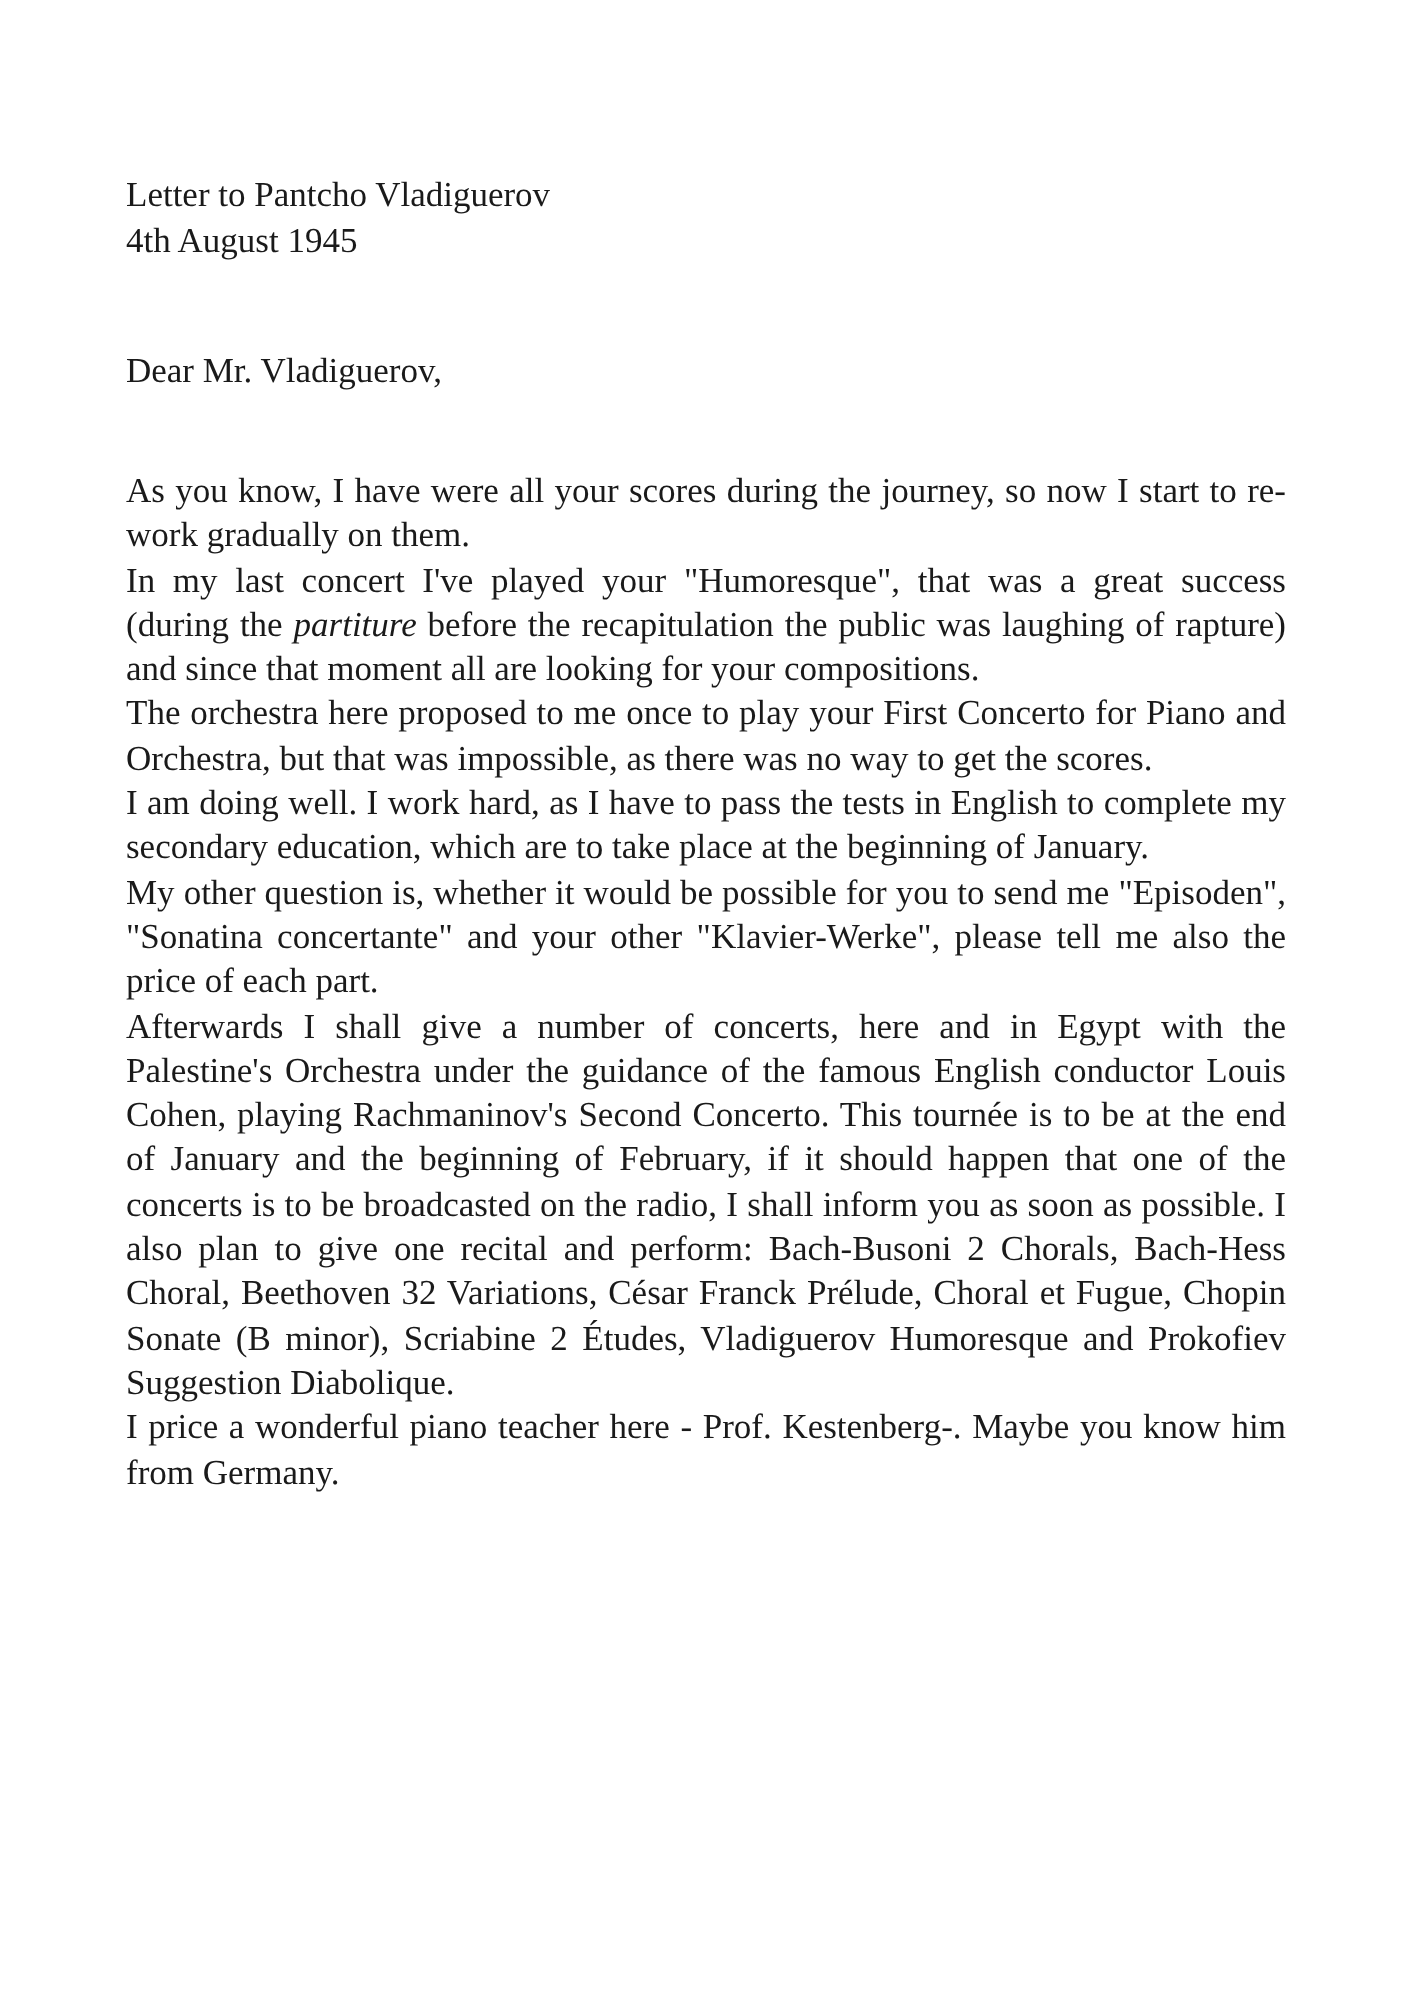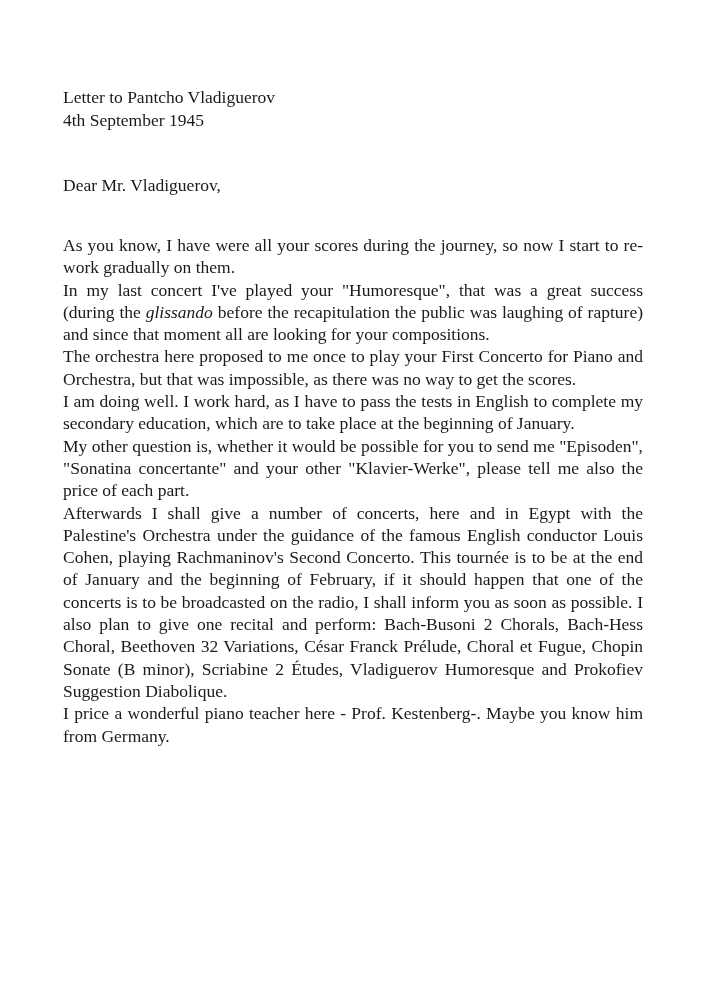--- a/index.html
+++ b/index.html
@@ -42,28 +42,28 @@
     font-style: italic;
   }
 </style>
 </head>
 <body>
 
 <div class="page">
 
   <div class="letter-header">
     <div>Letter to Pantcho Vladiguerov</div>
-    <div>4th September 1945</div>
+    <div>4th August 1945</div>
   </div>
 
   <div class="salutation">Dear Mr. Vladiguerov,</div>
 
   <div class="letter-body">
     <p>As you know, I have were all your scores during the journey, so now I start to re-work gradually on them.</p>
-    <p><span>In my last concert I've played your "Humoresque", that was a great success (during the </span><em>glissando</em><span> before the recapitulation the public was laughing of rapture) and since that moment all are looking for your compositions.</span></p>
+    <p><span>In my last concert I've played your "Humoresque", that was a great success (during the </span><em>partiture</em><span> before the recapitulation the public was laughing of rapture) and since that moment all are looking for your compositions.</span></p>
     <p>The orchestra here proposed to me once to play your First Concerto for Piano and Orchestra, but that was impossible, as there was no way to get the scores.</p>
     <p>I am doing well. I work hard, as I have to pass the tests in English to complete my secondary education, which are to take place at the beginning of January.</p>
     <p>My other question is, whether it would be possible for you to send me "Episoden", "Sonatina concertante" and your other "Klavier-Werke", please tell me also the price of each part.</p>
     <p>Afterwards I shall give a number of concerts, here and in Egypt with the Palestine's Orchestra under the guidance of the famous English conductor Louis Cohen, playing Rachmaninov's Second Concerto. This tournée is to be at the end of January and the beginning of February, if it should happen that one of the concerts is to be broadcasted on the radio, I shall inform you as soon as possible. I also plan to give one recital and perform: Bach-Busoni 2 Chorals, Bach-Hess Choral, Beethoven 32 Variations, César Franck Prélude, Choral et Fugue, Chopin Sonate (B minor), Scriabine 2 Études, Vladiguerov Humoresque and Prokofiev Suggestion Diabolique.</p>
     <p>I price a wonderful piano teacher here - Prof. Kestenberg-. Maybe you know him from Germany.</p>
   </div>
 
 </div>
 
 </body></html>

